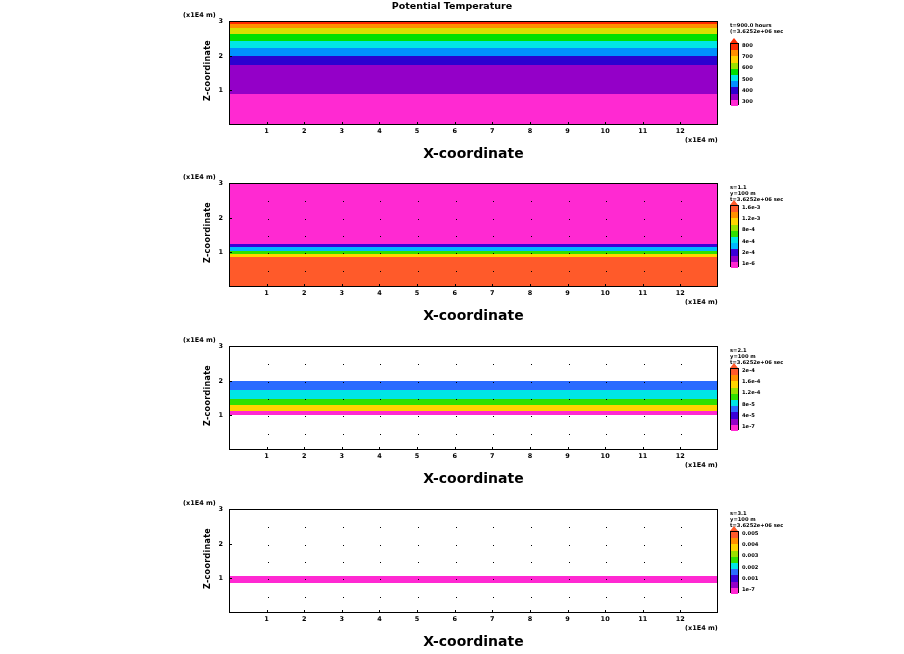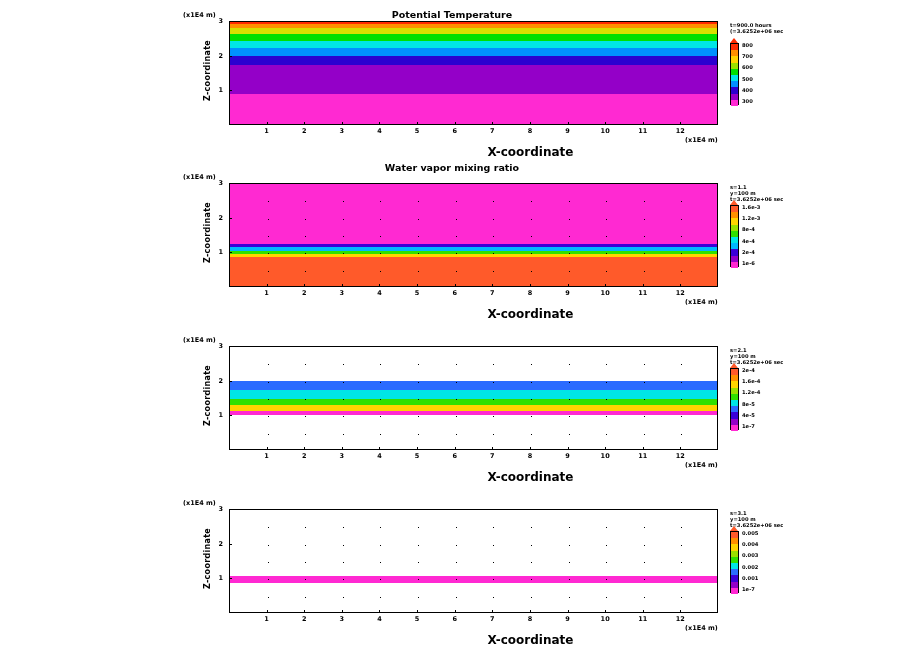--- a/index.html
+++ b/index.html
@@ -5,37 +5,37 @@
   html,body{margin:0;padding:0;background:#ffffff;}
   body{width:904px;height:654px;position:relative;font-family:"DejaVu Sans",sans-serif;color:#000;}
   .panel{position:absolute;left:0;width:904px;}
   .title{position:absolute;width:904px;text-align:center;font-size:9.5px;font-weight:bold;color:#000;}
   .plotbox{position:absolute;border:1px solid #000;box-sizing:border-box;overflow:hidden;background:#fff;}
   .bands{position:absolute;inset:0;}
   .band{position:absolute;left:0;width:100%;}
   .grid-dots{position:absolute;inset:0;pointer-events:none;}
   .gd{position:absolute;width:1px;height:1px;background:#000;}
   .ylabel{position:absolute;font-size:8px;font-weight:bold;transform:rotate(-90deg);transform-origin:left top;white-space:nowrap;letter-spacing:.3px;}
-  .xlabel{position:absolute;font-size:12px;font-weight:bold;text-align:right;width:200px;}
+  .xlabel{position:absolute;font-size:14px;font-weight:bold;text-align:center;width:200px;}
   .unit{position:absolute;font-size:6.5px;font-weight:bold;white-space:nowrap;}
   .tick{position:absolute;font-size:6.5px;font-weight:bold;text-align:center;width:12px;}
   .ytick{position:absolute;font-size:6.5px;font-weight:bold;text-align:right;width:10px;}
   .tickmark{position:absolute;background:#000;}
   .legend{position:absolute;font-size:5.2px;font-weight:bold;white-space:nowrap;color:#000;line-height:1.25;}
   .cbar{position:absolute;width:9px;border:1px solid #000;box-sizing:border-box;}
   .cseg{position:absolute;left:0;width:100%;}
   .carrow{position:absolute;width:0;height:0;}
   .clab{position:absolute;font-size:5.2px;font-weight:bold;white-space:nowrap;}
 </style>
 </head>
 <body>
 
 <div id="root">
     <div class="panel" style="top: 0px; height: 160px;">
-      <div class="title" style="top: 9px;">Potential Temperature</div>
+      <div class="title" style="top: 0px;">Potential Temperature</div>
       <div class="unit" style="left: 183px; top: 11px;">(x1E4 m)</div>
       <div class="plotbox" style="left: 229px; top: 21px; width: 489px; height: 104px;">
         <div class="bands">
           <div class="band" style="top: 71.0667px; height: 33.5333px; background: rgb(255, 41, 210);"></div>
           <div class="band" style="top: 42.2933px; height: 29.3733px; background: rgb(148, 0, 200);"></div>
           <div class="band" style="top: 32.9333px; height: 9.96px; background: rgb(43, 0, 208);"></div>
           <div class="band" style="top: 24.96px; height: 8.57333px; background: rgb(0, 144, 255);"></div>
           <div class="band" style="top: 18.0267px; height: 7.53333px; background: rgb(0, 230, 230);"></div>
           <div class="band" style="top: 11.7867px; height: 6.84px; background: rgb(0, 224, 0);"></div>
           <div class="band" style="top: 5.54667px; height: 6.84px; background: rgb(216, 224, 0);"></div>
@@ -92,21 +92,20 @@
       </div>
       <div class="carrow" style="left: 730px; top: 38px; border-left: 4.5px solid transparent; border-right: 4.5px solid transparent; border-bottom: 5px solid rgb(255, 42, 0);"></div>
       <div class="clab" style="left: 742px; top: 42px;">800</div>
       <div class="clab" style="left: 742px; top: 53.2px;">700</div>
       <div class="clab" style="left: 742px; top: 64.4px;">600</div>
       <div class="clab" style="left: 742px; top: 75.6px;">500</div>
       <div class="clab" style="left: 742px; top: 86.8px;">400</div>
       <div class="clab" style="left: 742px; top: 98px;">300</div>
     </div>
     <div class="panel" style="top: 162px; height: 160px;">
-      <div class="title" style="top: 0px;">Water vapor mixing ratio</div>
       <div class="unit" style="left: 183px; top: 11px;">(x1E4 m)</div>
       <div class="plotbox" style="left: 229px; top: 21px; width: 489px; height: 104px;">
         <div class="bands">
           <div class="band" style="top: 72.1067px; height: 32.4933px; background: rgb(255, 90, 42);"></div>
           <div class="band" style="top: 69.3333px; height: 3.37333px; background: rgb(255, 212, 0);"></div>
           <div class="band" style="top: 66.9067px; height: 3.02667px; background: rgb(48, 224, 0);"></div>
           <div class="band" style="top: 62.4px; height: 5.10667px; background: rgb(0, 184, 255);"></div>
           <div class="band" style="top: 58.9333px; height: 4.06667px; background: rgb(58, 0, 216);"></div>
           <div class="band" style="top: 0px; height: 59.5333px; background: rgb(255, 41, 210);"></div>
         </div>

